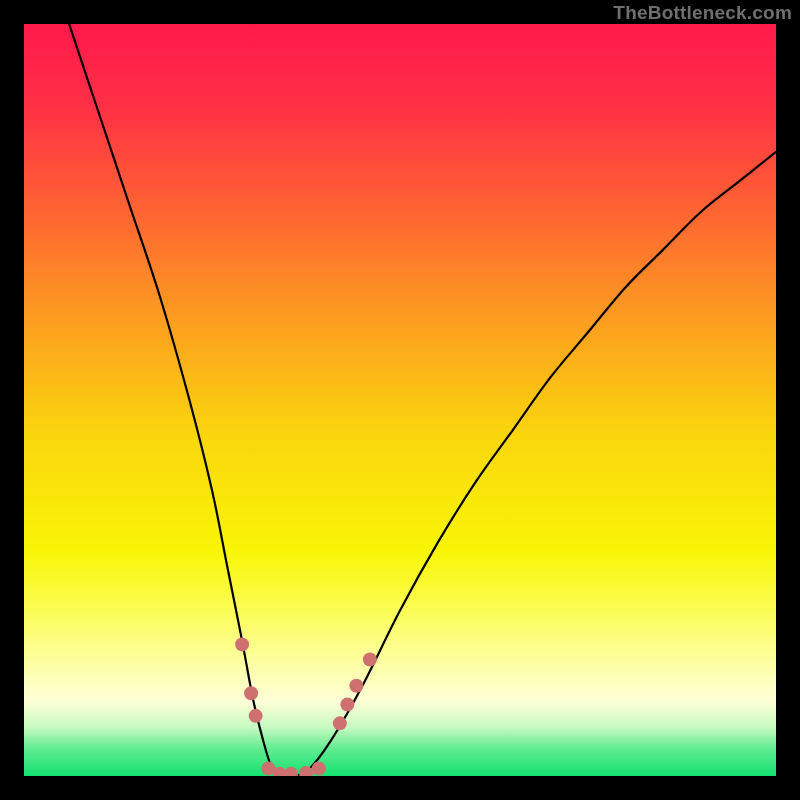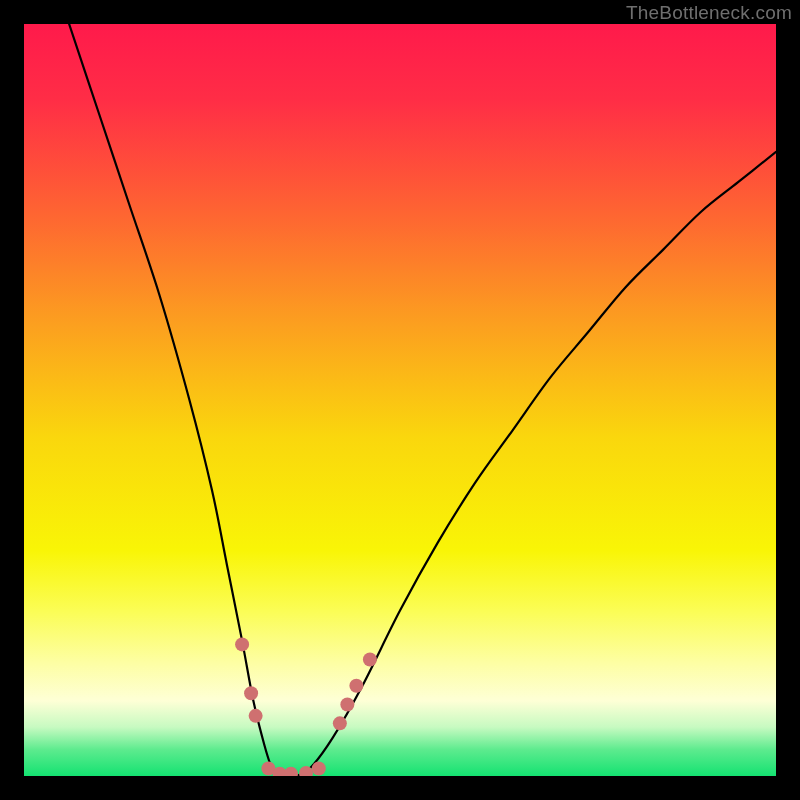--- a/index.html
+++ b/index.html
@@ -30,21 +30,21 @@
   .gradient-bg {
     position: absolute;
     inset: 0;
   }
   .watermark {
     position: absolute;
     top: 2px;
     right: 8px;
     color: #6f6f6f;
     font-size: 19px;
-    font-weight: 400;
+    font-weight: 700;
     letter-spacing: 0.2px;
   }
   svg.curve {
     position: absolute;
     inset: 0;
   }
 </style>
 </head>
 <body>
 

